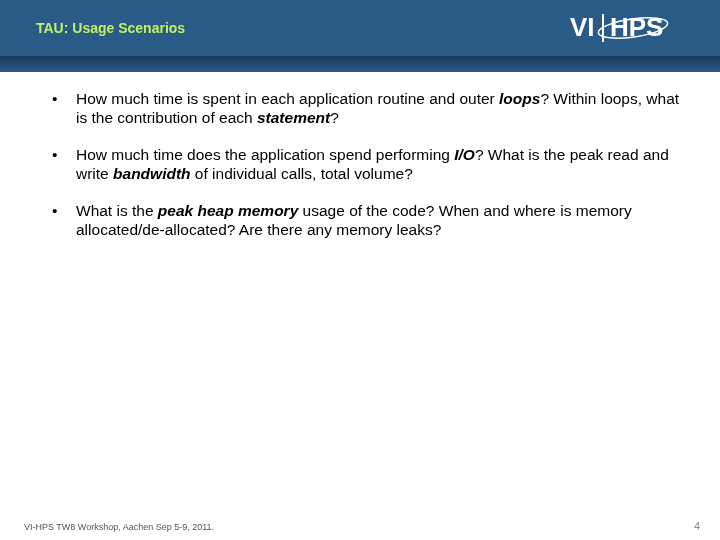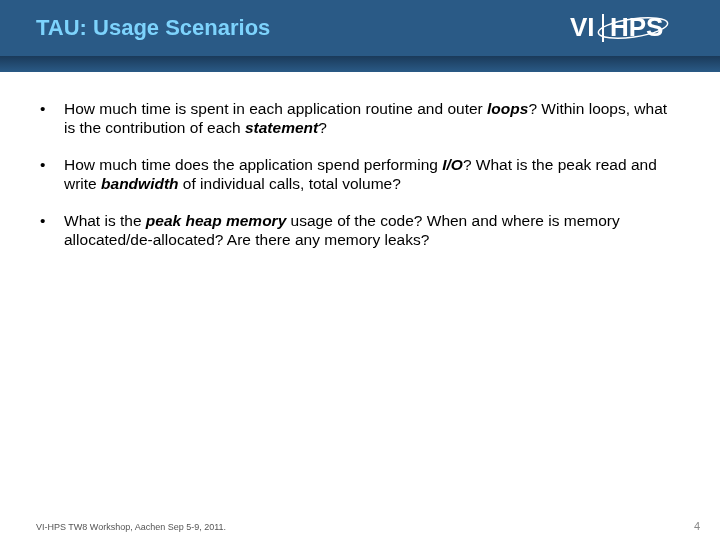--- a/index.html
+++ b/index.html
@@ -13,32 +13,33 @@
   .header {
     width: 720px;
     height: 56px;
     background: #2a5a86;
     display: flex;
     align-items: center;
     justify-content: space-between;
     padding: 0 20px 0 36px;
   }
   .header-title {
-    color: #7dd3fc;
-    font-size: 22px;
+    color: #bef264;
+    font-size: 14px;
     font-weight: bold;
   }
   .logo { display: flex; align-items: center; gap: 4px; text-decoration: underline; }
   .underbar {
     width: 720px;
     height: 16px;
     background: linear-gradient(to bottom, #1a3a5a 0%, #2a5a86 100%);
   }
   .content {
-    padding: 28px 40px 0 40px;
+    padding: 18px 40px 0 40px;
+    margin-left: 12px;
   }
   ul.bullets {
     list-style: none;
   }
   ul.bullets > li {
     margin-bottom: 18px;
     font-size: 15.5px;
     line-height: 1.22;
     color: #000;
     display: flex;
@@ -46,21 +47,21 @@
   ul.bullets > li::before {
     content: "•";
     display: inline-block;
     width: 24px;
     flex-shrink: 0;
   }
   .li-body { flex: 1; }
   .footer {
     position: absolute;
     bottom: 8px;
-    left: 36px;
+    left: 24px;
     right: 20px;
     display: flex;
     justify-content: space-between;
     align-items: flex-end;
     font-size: 9px;
     color: #555;
   }
   .page-num { font-size: 11px; color: #888; }
   b, strong { font-weight: bold; }
   i, em { font-style: italic; }

